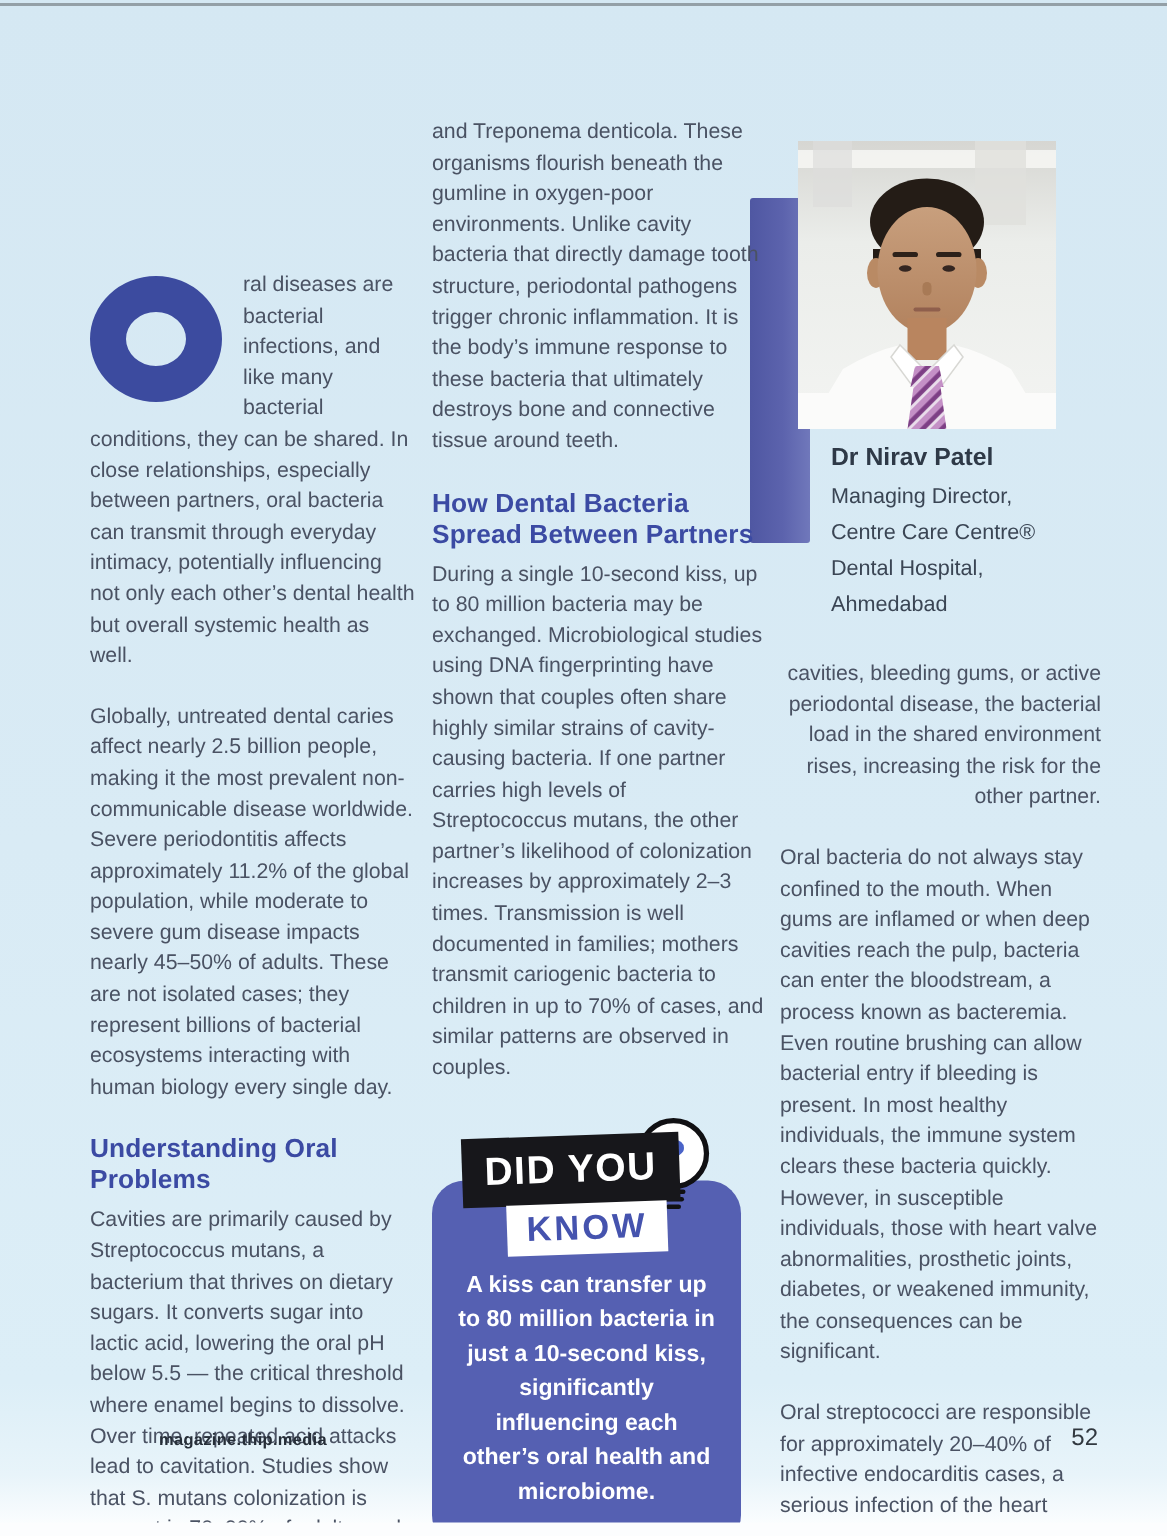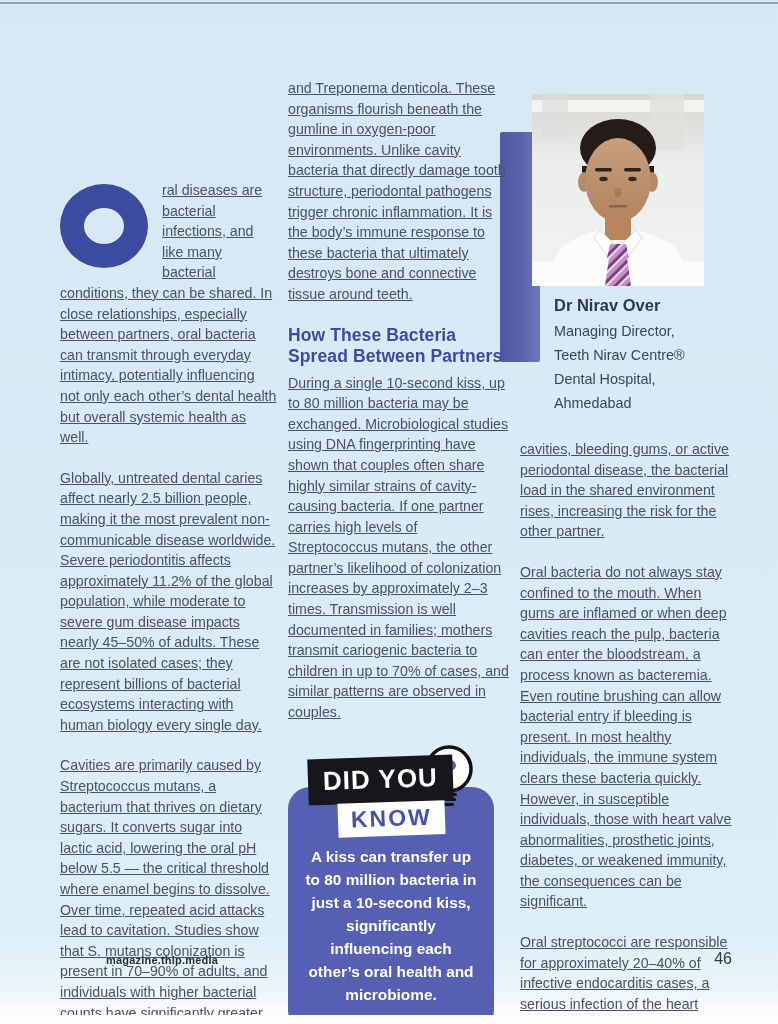--- a/index.html
+++ b/index.html
@@ -10,36 +10,36 @@
     color:#4a5263;
   }
   .edge-top{position:absolute;top:2px;left:0;width:100%;height:2px;background:#5f6468;opacity:.55;}
   .edge-bottom-white{position:absolute;bottom:0;left:0;width:100%;height:9px;background:#fcfdfe;}
   .edge-bottom-line{position:absolute;bottom:7px;left:28px;right:8px;height:1px;background:#bcc5cc;}
   .cols{position:absolute;top:78px;left:60px;display:flex;gap:10px;}
   .col{flex:none;}
   .c1{width:218px;padding-top:102px;}
   .c2{width:222px;}
   .c3{width:214px;padding-top:16px;position:relative;}
-  p.body{margin:0 0 20px 0;font-size:14.2px;line-height:20.6px;color:#4a5263;text-decoration:underline;}
+  p.body{margin:0 0 20px 0;font-size:14.2px;line-height:20.6px;color:#4a5263;}
   h2.head{margin:2px 0 6px 0;font-size:17.5px;line-height:21px;color:#3b4aa3;font-weight:bold;letter-spacing:.1px;}
   
   .dropcap{float:left;width:90px;height:84px;margin:4px 12px 2px 0;position:relative;}
   .dropcap .ring{position:absolute;top:0;left:0;width:88px;height:84px;border:24px solid #3c4b9f;border-radius:50%;box-sizing:border-box;}
   .sr{position:absolute;width:1px;height:1px;overflow:hidden;clip-path:inset(50%);white-space:nowrap;}
   
   .side-bar{position:absolute;top:132px;left:500px;width:40px;height:230px;
     background:linear-gradient(90deg,#4f57a2 0%,#5c63ad 55%,#7078bb 100%);border-radius:2px;}
   
   .photo{position:relative;z-index:1;width:172px;height:192px;margin-left:12px;overflow:hidden;}
   
   .caption{margin:10px 0 0 34px;position:relative;z-index:1;}
   .caption .name{font-size:16.5px;font-weight:bold;color:#2e3947;margin:0 0 4px 0;}
   .caption .role{font-size:14.4px;line-height:24px;color:#3a4554;white-space:pre-line;margin:0;}
-  .c3 .after-photo{margin-top:24px;}
+  .c3 .after-photo{margin-top:24px;text-align:right;}
   
   .dyk{position:relative;margin-top:64px;width:206px;}
   .dyk-box{background:#5560b2;border-radius:22px;padding:58px 15px 26px 15px;}
   .dyk-body{margin:0;color:#ffffff;font-size:15.4px;line-height:23px;font-weight:bold;text-align:center;}
   .badge-did{position:absolute;top:-30px;left:20px;z-index:3;background:#17171b;color:#ffffff;
     font-size:26px;font-weight:bold;letter-spacing:1px;padding:7px 15px 8px 15px;transform:rotate(-2deg);}
   .badge-know{position:absolute;top:15px;left:50px;z-index:3;background:#ffffff;color:#4553ae;
     font-size:23px;font-weight:bold;letter-spacing:2px;padding:3px 13px 4px 13px;transform:rotate(-2deg);}
   .bulb{position:absolute;top:-44px;left:132px;z-index:2;}
   
@@ -58,27 +58,28 @@
   <div class="cols">
 
     <div class="col c1">
       <p class="body">
         <span class="dropcap">
           <span class="ring"></span>
           <span class="sr">O</span>
         </span><span>ral diseases are bacterial infections, and like many bacterial conditions, they can be shared. In close relationships, especially between partners, oral bacteria can transmit through everyday intimacy, potentially influencing not only each other’s dental health but overall systemic health as well.</span>
       </p>
       <p class="body">Globally, untreated dental caries affect nearly 2.5 billion people, making it the most prevalent non-communicable disease worldwide. Severe periodontitis affects approximately 11.2% of the global population, while moderate to severe gum disease impacts nearly 45–50% of adults. These are not isolated cases; they represent billions of bacterial ecosystems interacting with human biology every single day.</p>
+      <h2 class="head">Understanding Oral Problems</h2>
       <p class="body">Cavities are primarily caused by Streptococcus mutans, a bacterium that thrives on dietary sugars. It converts sugar into lactic acid, lowering the oral pH below 5.5 — the critical threshold where enamel begins to dissolve. Over time, repeated acid attacks lead to cavitation. Studies show that S. mutans colonization is present in 70–90% of adults, and individuals with higher bacterial counts have significantly greater caries risk.</p>
 
     </div>
 
     <div class="col c2">
       <p class="body">and Treponema denticola. These organisms flourish beneath the gumline in oxygen-poor environments. Unlike cavity bacteria that directly damage tooth structure, periodontal pathogens trigger chronic inflammation. It is the body’s immune response to these bacteria that ultimately destroys bone and connective tissue around teeth.</p>
-      <h2 class="head">How These Bacteria Spread Between Partners</h2>
+      <h2 class="head">How Dental Bacteria Spread Between Partners</h2>
       <p class="body">During a single 10-second kiss, up to 80 million bacteria may be exchanged. Microbiological studies using DNA fingerprinting have shown that couples often share highly similar strains of cavity-causing bacteria. If one partner carries high levels of Streptococcus mutans, the other partner’s likelihood of colonization increases by approximately 2–3 times. Transmission is well documented in families; mothers transmit cariogenic bacteria to children in up to 70% of cases, and similar patterns are observed in couples.</p>
 
       <div class="dyk">
         <div class="badge-did">DID YOU</div>
         <div class="badge-know">KNOW</div>
         <div class="bulb">
           <svg width="58" height="72" viewBox="0 0 58 72">
             <circle cx="29" cy="26" r="22" fill="#ffffff" stroke="#101013" stroke-width="3.5"></circle>
             <text x="29" y="36" text-anchor="middle" font-family="Liberation Sans, sans-serif" font-size="28" font-weight="bold" fill="#4a63c8">?</text>
             <rect x="21" y="50" width="16" height="3" rx="1.5" fill="#101013"></rect>
@@ -137,32 +138,32 @@
           <path d="M6 192 L30 152 Q50 140 68 136 L86 154 L104 136 Q122 140 142 152 L166 192 Z" fill="#fbfbfa"></path>
           <rect x="0" y="168" width="172" height="24" fill="#fbfbfa"></rect>
           <path d="M68 136 L86 154 L76 163 L62 144 Z" fill="#ffffff" stroke="#d8d8d4" stroke-width="1"></path>
           <path d="M104 136 L86 154 L96 163 L110 144 Z" fill="#ffffff" stroke="#d8d8d4" stroke-width="1"></path>
 
           <path d="M78 150 L94 150 L97 164 L75 164 Z" fill="url(#tiestripe)"></path>
           <path d="M77 164 L95 164 L99 192 L73 192 Z" fill="url(#tiestripe)"></path>
         </svg>
       </div>
       <div class="caption">
-        <p class="name">Dr Nirav Over</p>
+        <p class="name">Dr Nirav Patel</p>
         <p class="role">Managing Director,
-Teeth Nirav Centre®
+Centre Care Centre®
 Dental Hospital,
 Ahmedabad</p>
       </div>
       <p class="body after-photo">cavities, bleeding gums, or active periodontal disease, the bacterial load in the shared environment rises, increasing the risk for the other partner.</p>
       <p class="body">Oral bacteria do not always stay confined to the mouth. When gums are inflamed or when deep cavities reach the pulp, bacteria can enter the bloodstream, a process known as bacteremia. Even routine brushing can allow bacterial entry if bleeding is present. In most healthy individuals, the immune system clears these bacteria quickly. However, in susceptible individuals, those with heart valve abnormalities, prosthetic joints, diabetes, or weakened immunity, the consequences can be significant.</p>
       <p class="body">Oral streptococci are responsible for approximately 20–40% of infective endocarditis cases, a serious infection of the heart valves. Certain strains of Streptococcus mutans possess</p>
     </div>
   </div>
 
   <div class="footer">
     <span class="site">magazine.thip.media</span>
-    <span class="pagenum">46</span>
+    <span class="pagenum">52</span>
   </div>
 
   <div class="edge-bottom-line"></div>
   <div class="edge-bottom-white"></div>
 </div>
 
 </body></html>

